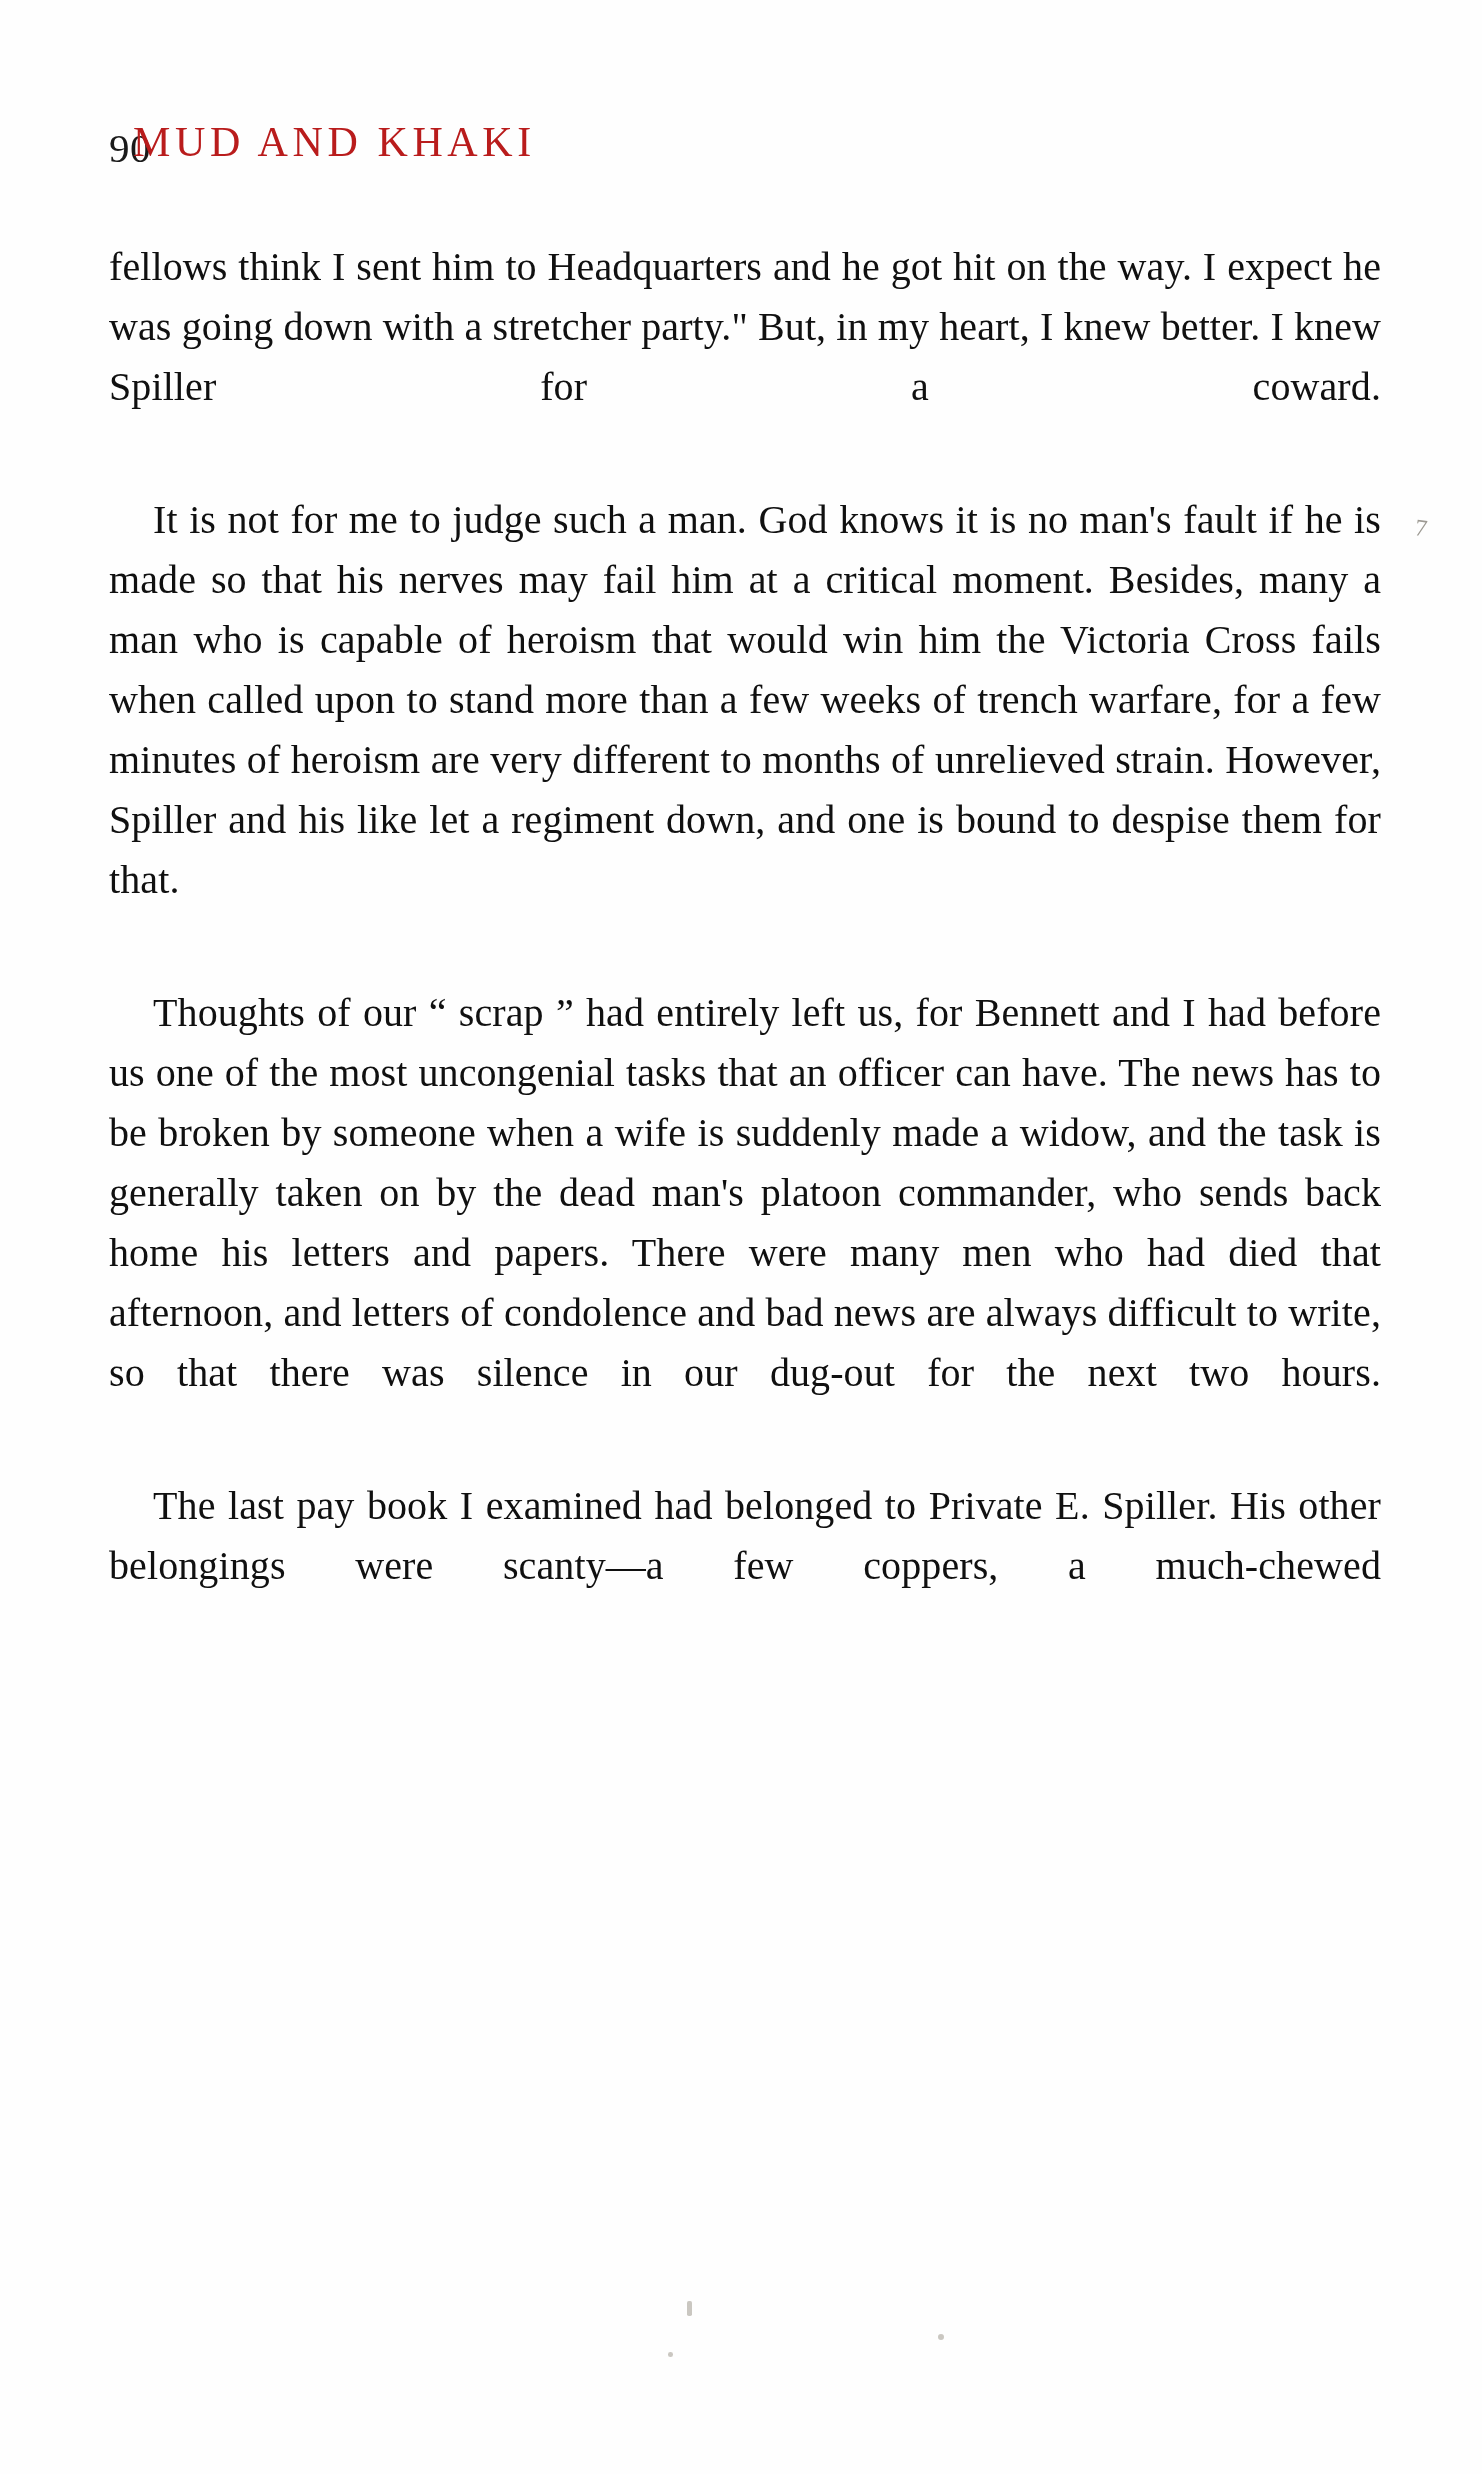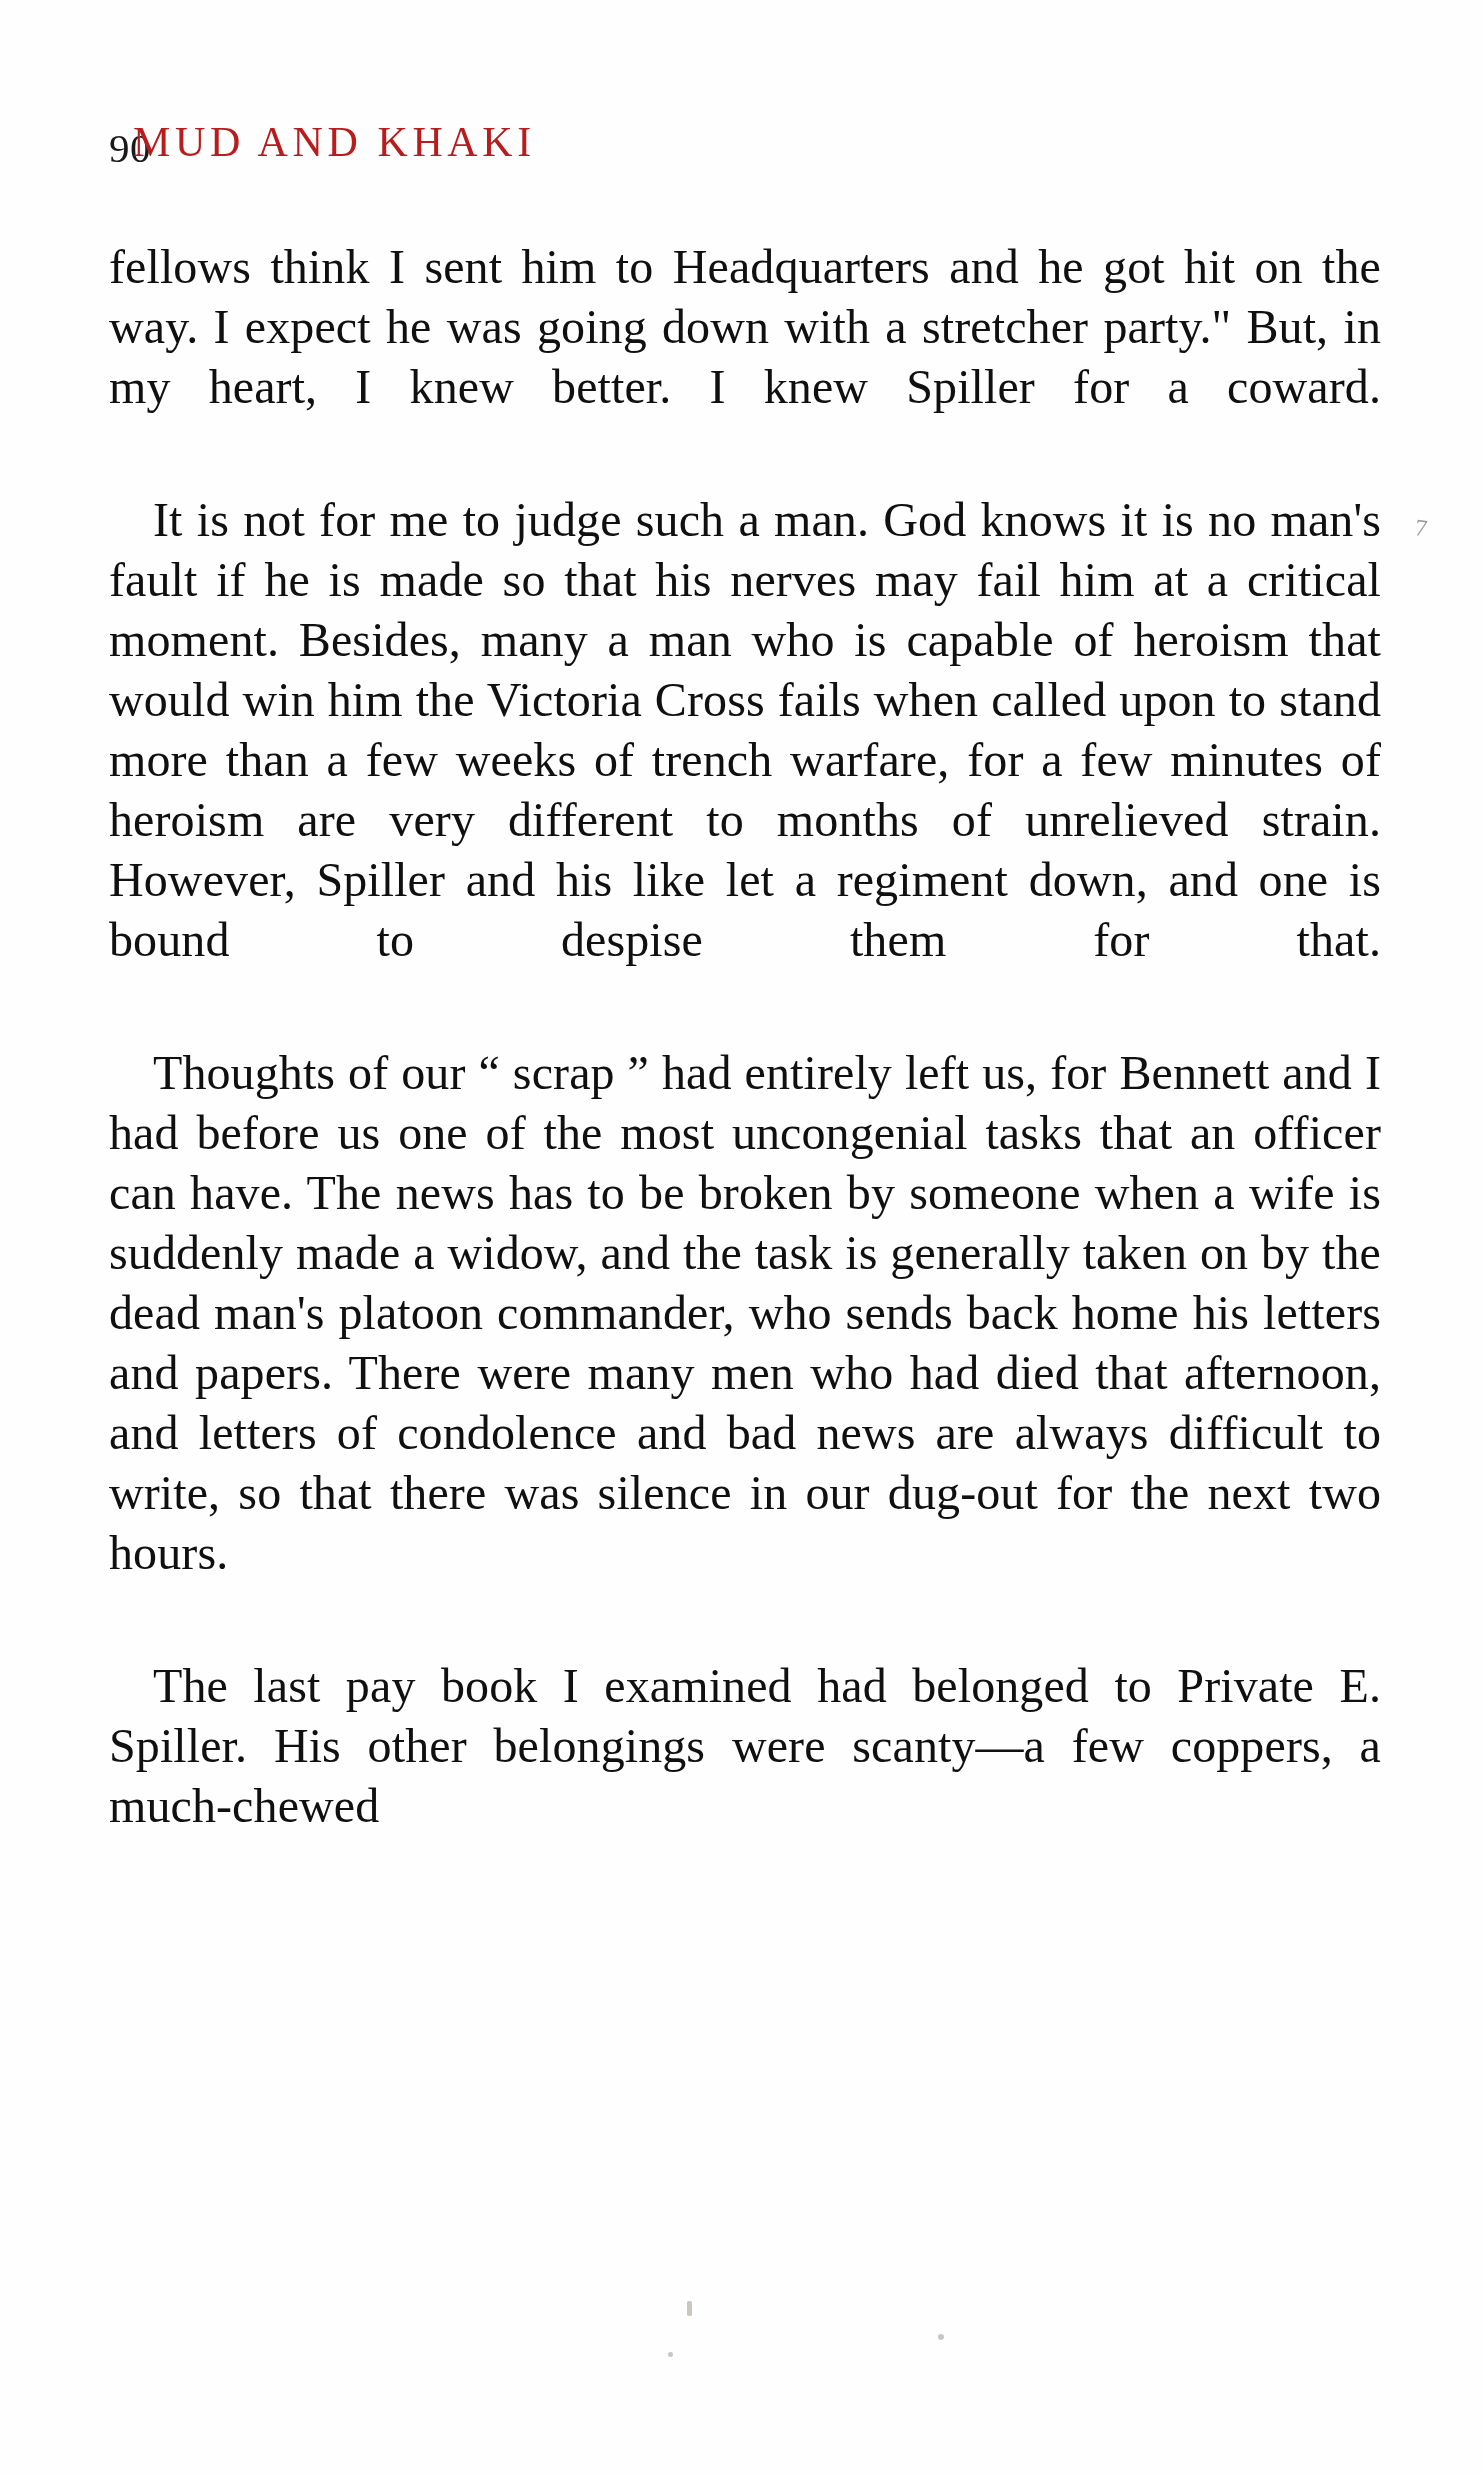--- a/index.html
+++ b/index.html
@@ -51,21 +51,21 @@
     box-sizing: border-box;
   }
   .body-text {
     position: absolute;
     left: 109px;
     top: 237px;
     width: 1272px;
   }
   .para {
     margin: 0;
-    font-size: 48px;
+    font-size: 40px;
     line-height: 60px;
     text-align: justify;
     text-justify: inter-word;
     color: #101010;
     letter-spacing: 0.1px;
   }
   .para.indent {
     text-indent: 44px;
   }
   .para + .para {

